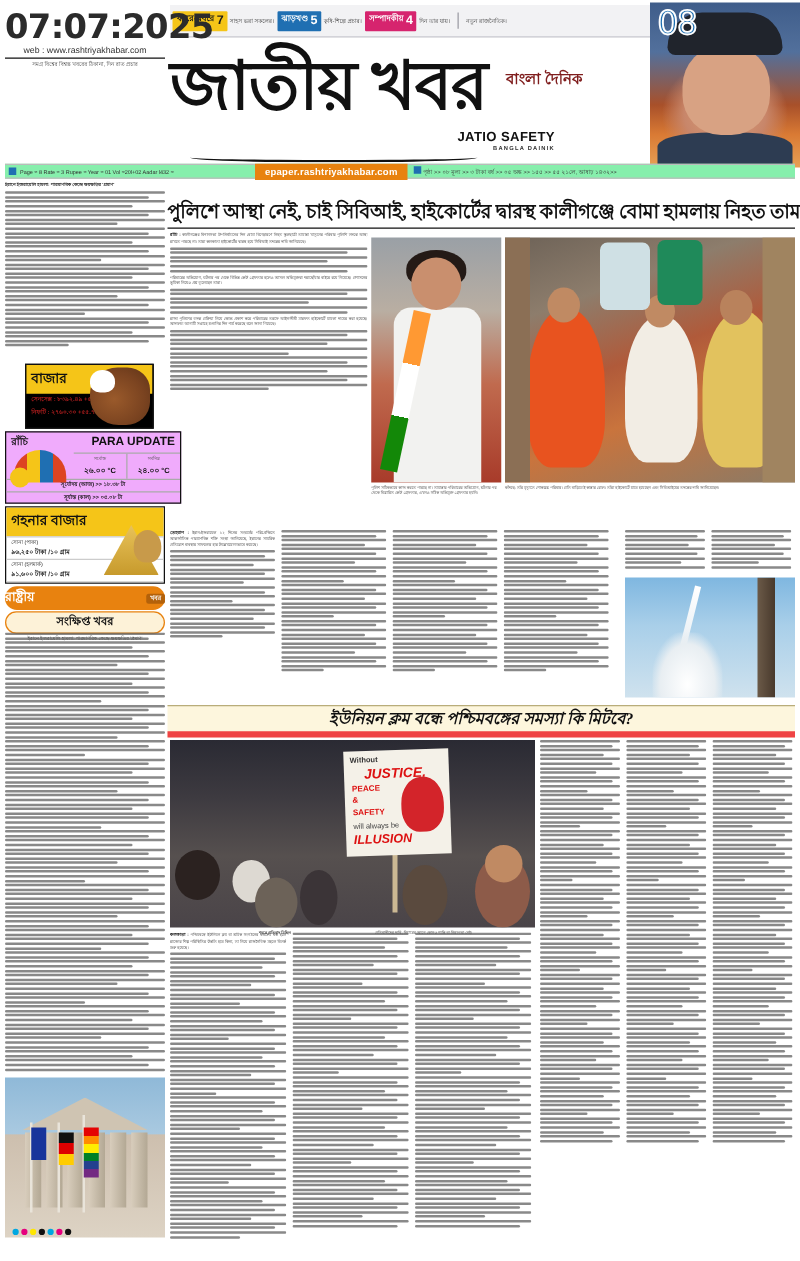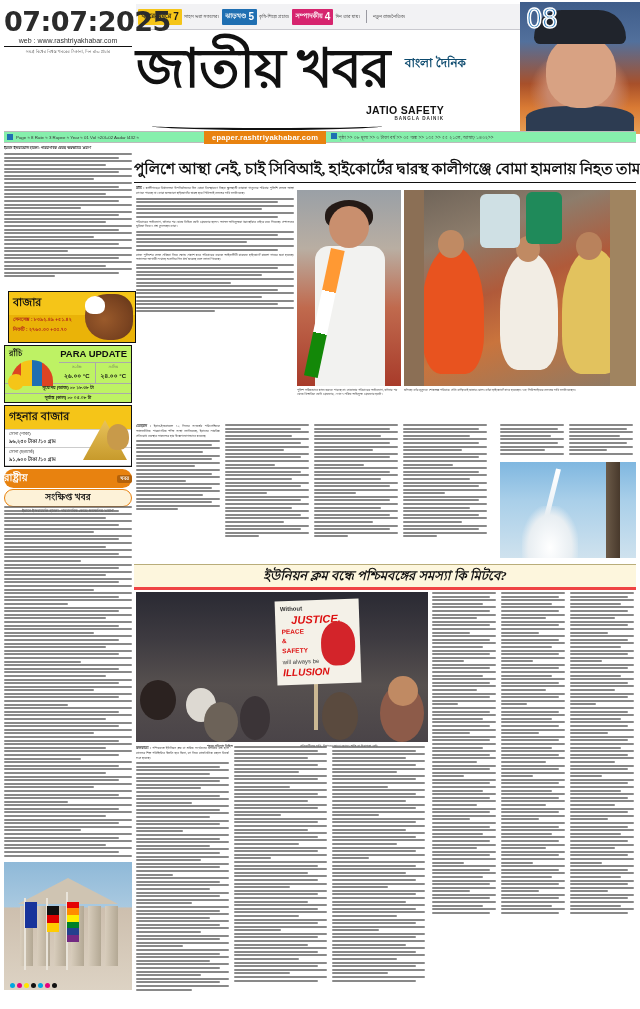--- a/index.html
+++ b/index.html
@@ -55,21 +55,21 @@
   .mast-title {
     font-size:54px; font-weight:bold; color:#111; line-height:1;
     letter-spacing:-1px; white-space:nowrap; padding-top:12px;
     font-family:"Liberation Serif", serif;
   }
   .mast-swoosh {
     position:absolute; left:16px; top:92px; width:230px; height:8px;
     border-bottom:2.5px solid #111; border-radius:0 0 60% 60%;
   }
   .mast-bangla-daily {
-    position:absolute; right:0px; top:24px; color:#0c4a6e;
+    position:absolute; right:0px; top:24px; color:#7f1d1d;
     font-size:12px; font-weight:bold;
   }
   .mast-en {
     position:absolute; left:324px; top:104px; text-align:right; width:120px;
   }
   .mast-en-1 { font-size:10.5px; font-weight:bold; color:#111; letter-spacing:.3px; }
   .mast-en-2 { font-size:4.6px; font-weight:bold; color:#333; letter-spacing:1px; }
 
   
   .elon {
@@ -136,35 +136,35 @@
     overflow:hidden;
   }
   .sbox-yellow-head {
     background:#f5c518; padding:2px 4px; display:flex; align-items:center;
     justify-content:space-between;
   }
   .sbox-title { font-size:11px; font-weight:bold; color:#111; }
   .sbox-row { font-size:4.8px; font-weight:bold; color:#b01d1d; padding:1px 4px; }
 
   
-  .bazar { top:291px; height:52px; overflow:hidden; position:absolute; left:8px; width:128px;
-           border:1px solid #111; background:#eab308; }
+  .bazar { top:291px; height:52px; overflow:hidden; position:absolute; left:20px; width:103px;
+           border:1px solid #111; background:#000000; }
   .bull {
     position:absolute; right:2px; top:2px; width:48px; height:46px;
     background:radial-gradient(ellipse at 40% 55%, #9a5a2b 0%, #7a4320 60%, #5d3317 100%);
     border-radius:46% 38% 40% 48%;
   }
   .bull-head {
     position:absolute; right:30px; top:4px; width:20px; height:18px;
     background:#fff; border-radius:50% 50% 40% 40%;
   }
   .plus-tag { background:#f5c518; font-size:7px; font-weight:bold; color:#d11; padding:0 2px; }
 
   
-  .para { position:absolute; left:4px; top:345px; width:128px; height:58px; border:1px solid #111; background:#bef264; overflow:hidden;}
+  .para { position:absolute; left:4px; top:345px; width:141px; height:58px; border:1px solid #111; background:#f0abfc; overflow:hidden;}
   .para-title-en { font-size:9.5px; font-weight:bold; color:#111; }
   .para-roti { font-size:8px; font-weight:bold; color:#111; }
   .para-grid { display:flex; border-top:1px solid #aaa; margin-top:1px; }
   .para-cell { flex:1; text-align:center; padding:1px 0; }
   .para-cell + .para-cell { border-left:1px solid #aaa; }
   .para-lbl { font-size:3.6px; color:#555; }
   .para-val { font-size:6px; font-weight:bold; color:#111; }
   .para-line { font-size:4.4px; font-weight:bold; color:#111; text-align:center; border-top:1px solid #aaa; padding:1px 0; }
   .umbrella {
     position:absolute; left:6px; top:14px; width:42px; height:26px;
@@ -260,21 +260,21 @@
     background:linear-gradient(180deg,#7fb7e0 0%, #a9cfe9 40%, #cfe2ee 100%);
     overflow:hidden;
   }
   .rk-tower { position:absolute; right:16px; top:0; width:14px; height:96px; background:linear-gradient(90deg,#6b5a48,#48392c); }
   .rk-smoke { position:absolute; left:22px; bottom:0; width:56px; height:52px; background:radial-gradient(ellipse at 50% 80%, #fff 0%, #e8eef2 55%, rgba(255,255,255,0) 75%); }
   .rk-trail { position:absolute; left:48px; top:6px; width:5px; height:66px; background:linear-gradient(180deg,#fff,#dfe9f0); transform:rotate(14deg); }
 
   
   .creambar {
     position:absolute; left:134px; top:564px; width:502px; height:26px;
-    background:#fdf6dd; border-top:1px solid #b9ad7a; border-bottom:3px solid #ef4444;
+    background:#fdf6dd; border-top:1px solid #b9ad7a; border-bottom:5px solid #ef4444;
     display:flex; align-items:center; justify-content:center;
     font-size:13px; font-weight:bold; color:#111; font-style:italic;
     font-family:"Liberation Serif", serif; white-space:nowrap;
   }
   .protest {
     position:absolute; left:136px; top:592px; width:292px; height:150px;
     background:linear-gradient(180deg,#2a2a33 0%, #3d3a40 30%, #56504f 62%, #4a4448 100%);
     overflow:hidden;
   }
   .placard {

